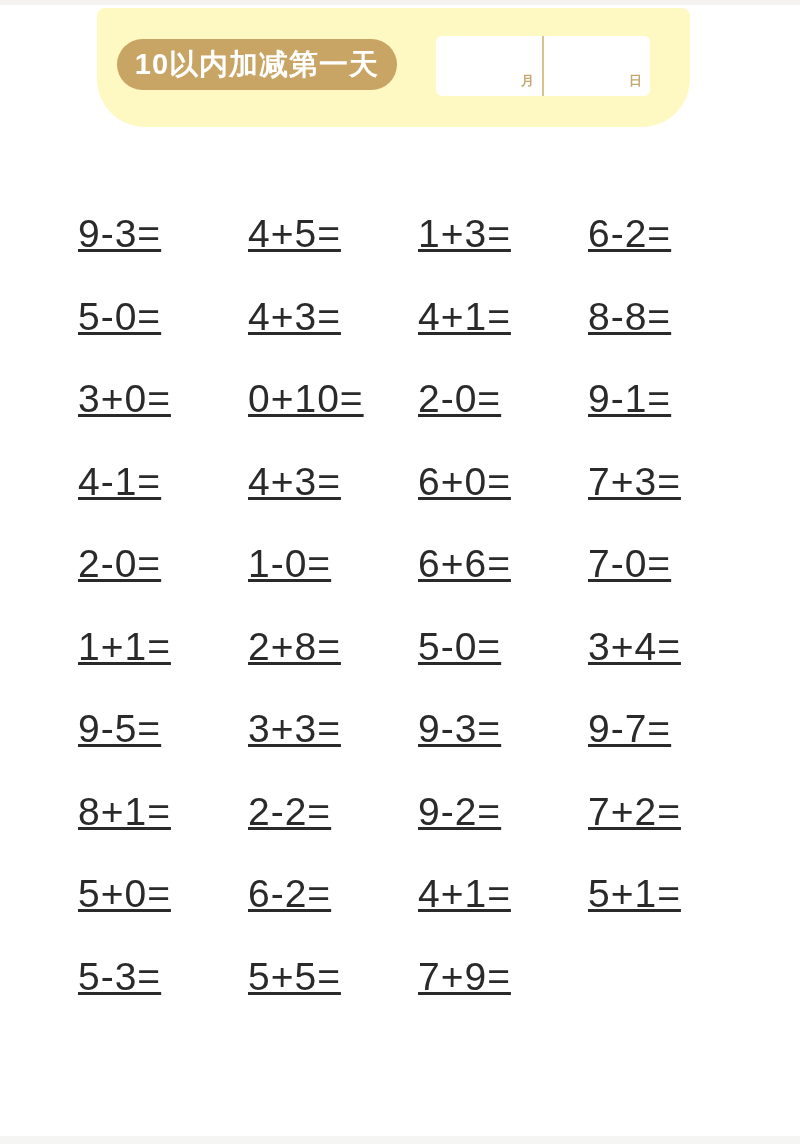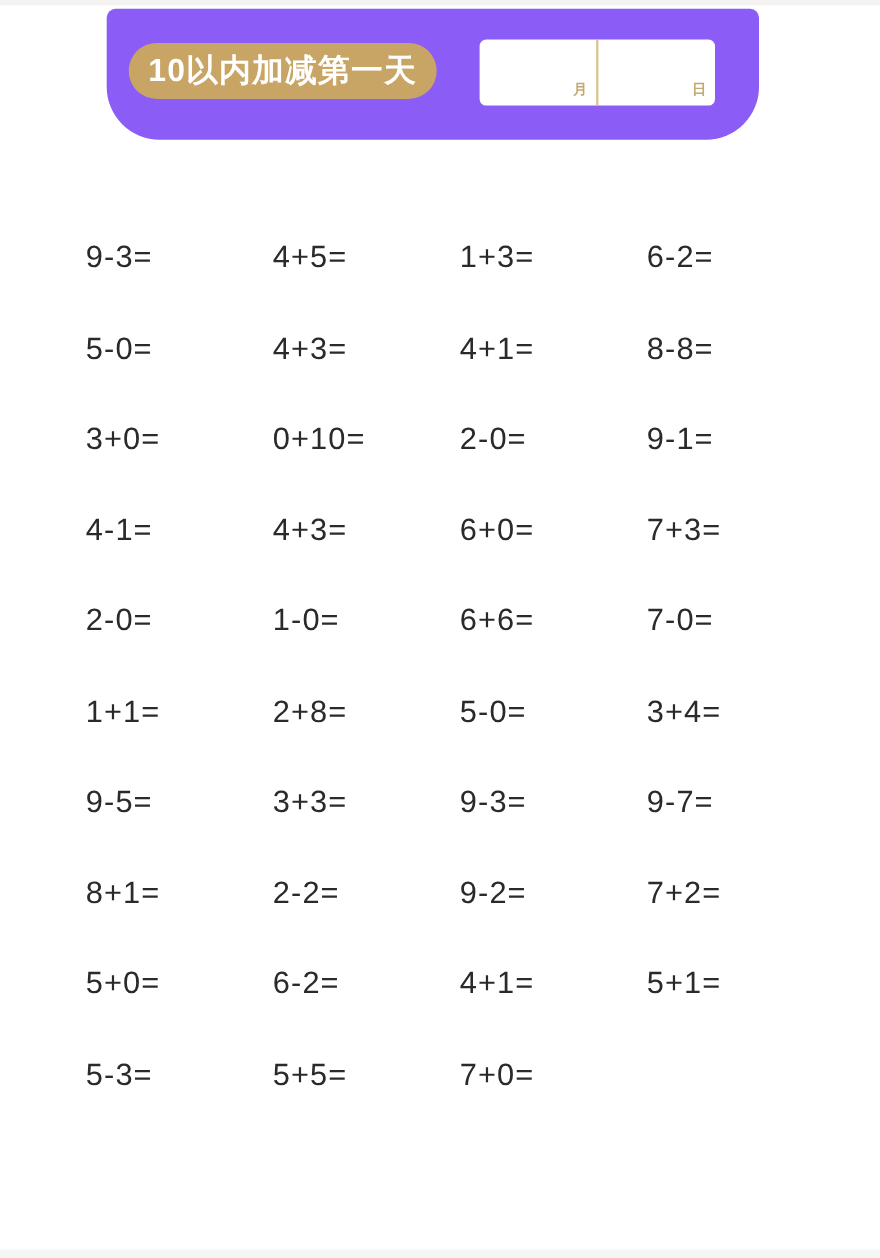--- a/index.html
+++ b/index.html
@@ -22,21 +22,21 @@
   }
   .edge-strip.top { top: 0; height: 5px; }
   .edge-strip.bottom { bottom: 0; height: 8px; background: #f5f5f3; }
 
   .header-banner {
     position: absolute;
     left: 97px;
     top: 8px;
     width: 593px;
     height: 119px;
-    background: #8b5cf6;
+    background: #fef9c3;
     border-radius: 8px 8px 48px 48px;
   }
   .title-pill {
     position: absolute;
     left: 20px;
     top: 31px;
     width: 280px;
     height: 51px;
     background: #c8a564;
     border-radius: 26px;
@@ -82,25 +82,26 @@
     top: 193px;
     width: 680px;
     display: grid;
     grid-template-columns: repeat(4, 170px);
     grid-auto-rows: 82.5px;
   }
   .problem-cell {
     display: flex;
     align-items: center;
     justify-content: flex-start;
-    font-size: 28px;
+    font-size: 39px;
     font-weight: 400;
     color: #2a2a2a;
     letter-spacing: 1px;
     white-space: nowrap;
+    text-decoration: underline;
   }
 </style>
 </head>
 <body>
 
 <div class="edge-strip top"></div>
 
 <div class="header-banner">
   <div class="title-pill">
     <span>10以内加减第一天</span>
@@ -147,16 +148,16 @@
   <div class="problem-cell">8+1=</div>
   <div class="problem-cell">2-2=</div>
   <div class="problem-cell">9-2=</div>
   <div class="problem-cell">7+2=</div>
   <div class="problem-cell">5+0=</div>
   <div class="problem-cell">6-2=</div>
   <div class="problem-cell">4+1=</div>
   <div class="problem-cell">5+1=</div>
   <div class="problem-cell">5-3=</div>
   <div class="problem-cell">5+5=</div>
-  <div class="problem-cell">7+0=</div>
+  <div class="problem-cell">7+9=</div>
 </div>
 
 <div class="edge-strip bottom"></div>
 
 </body></html>

